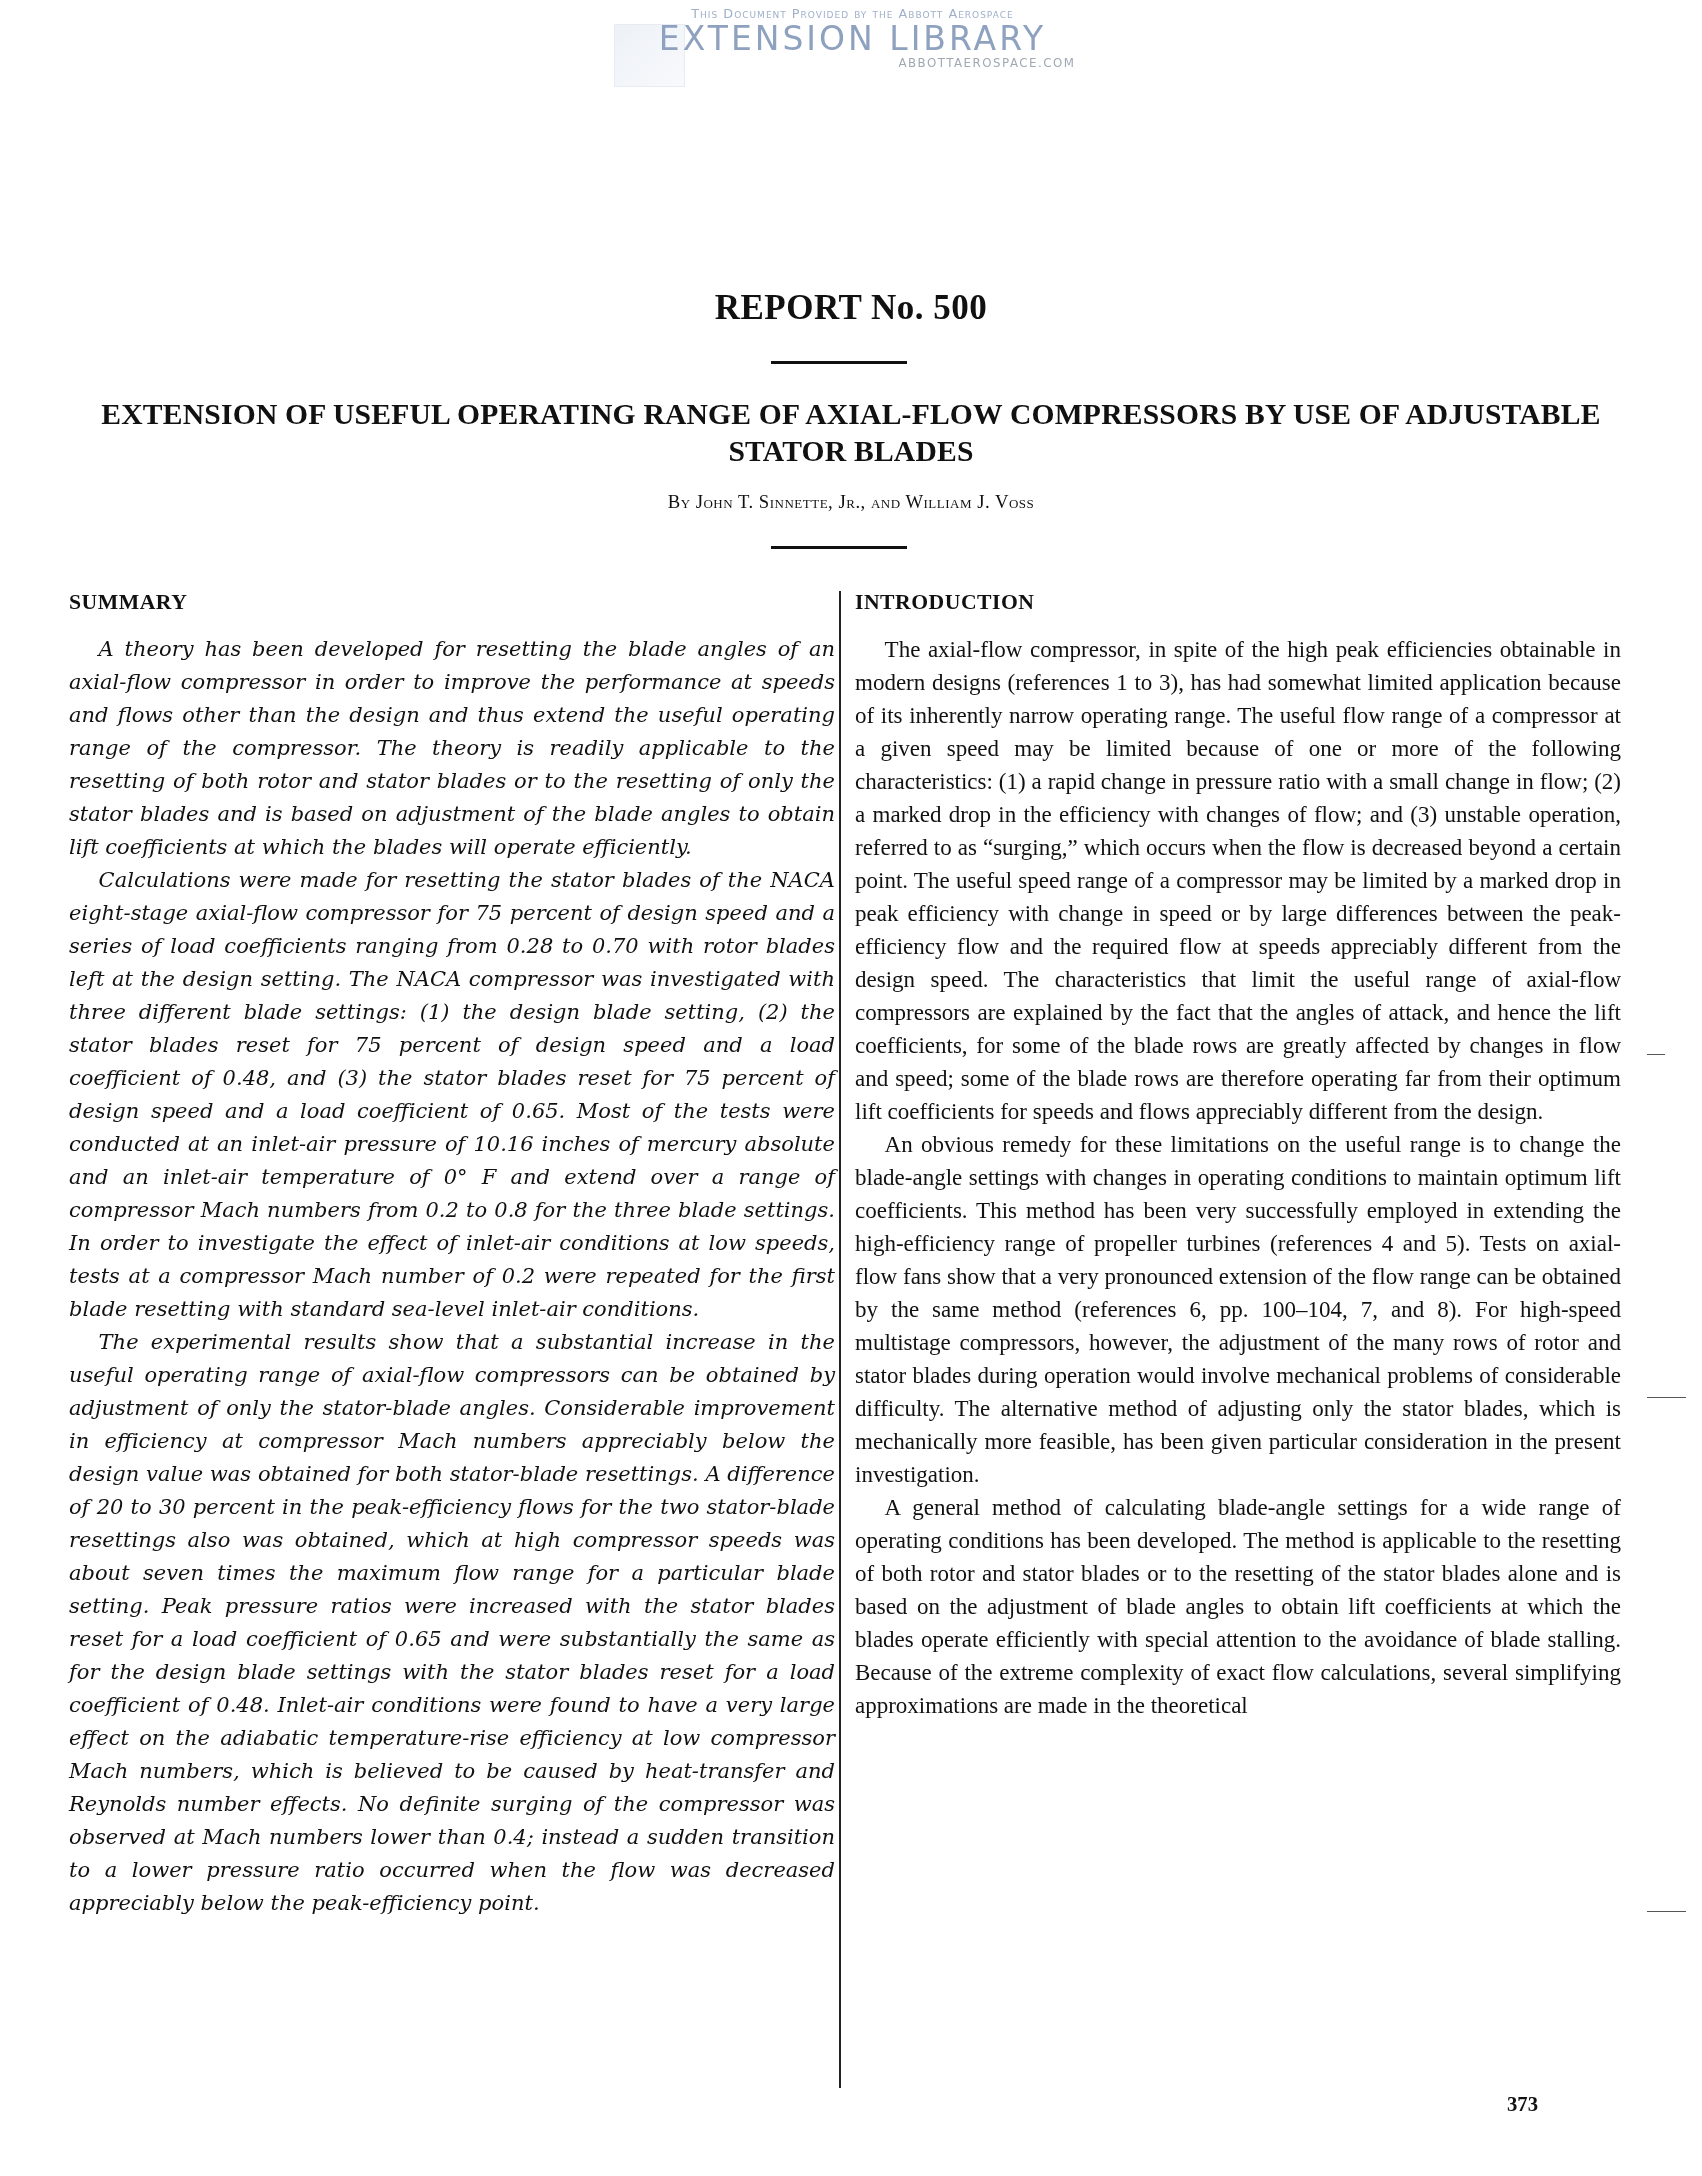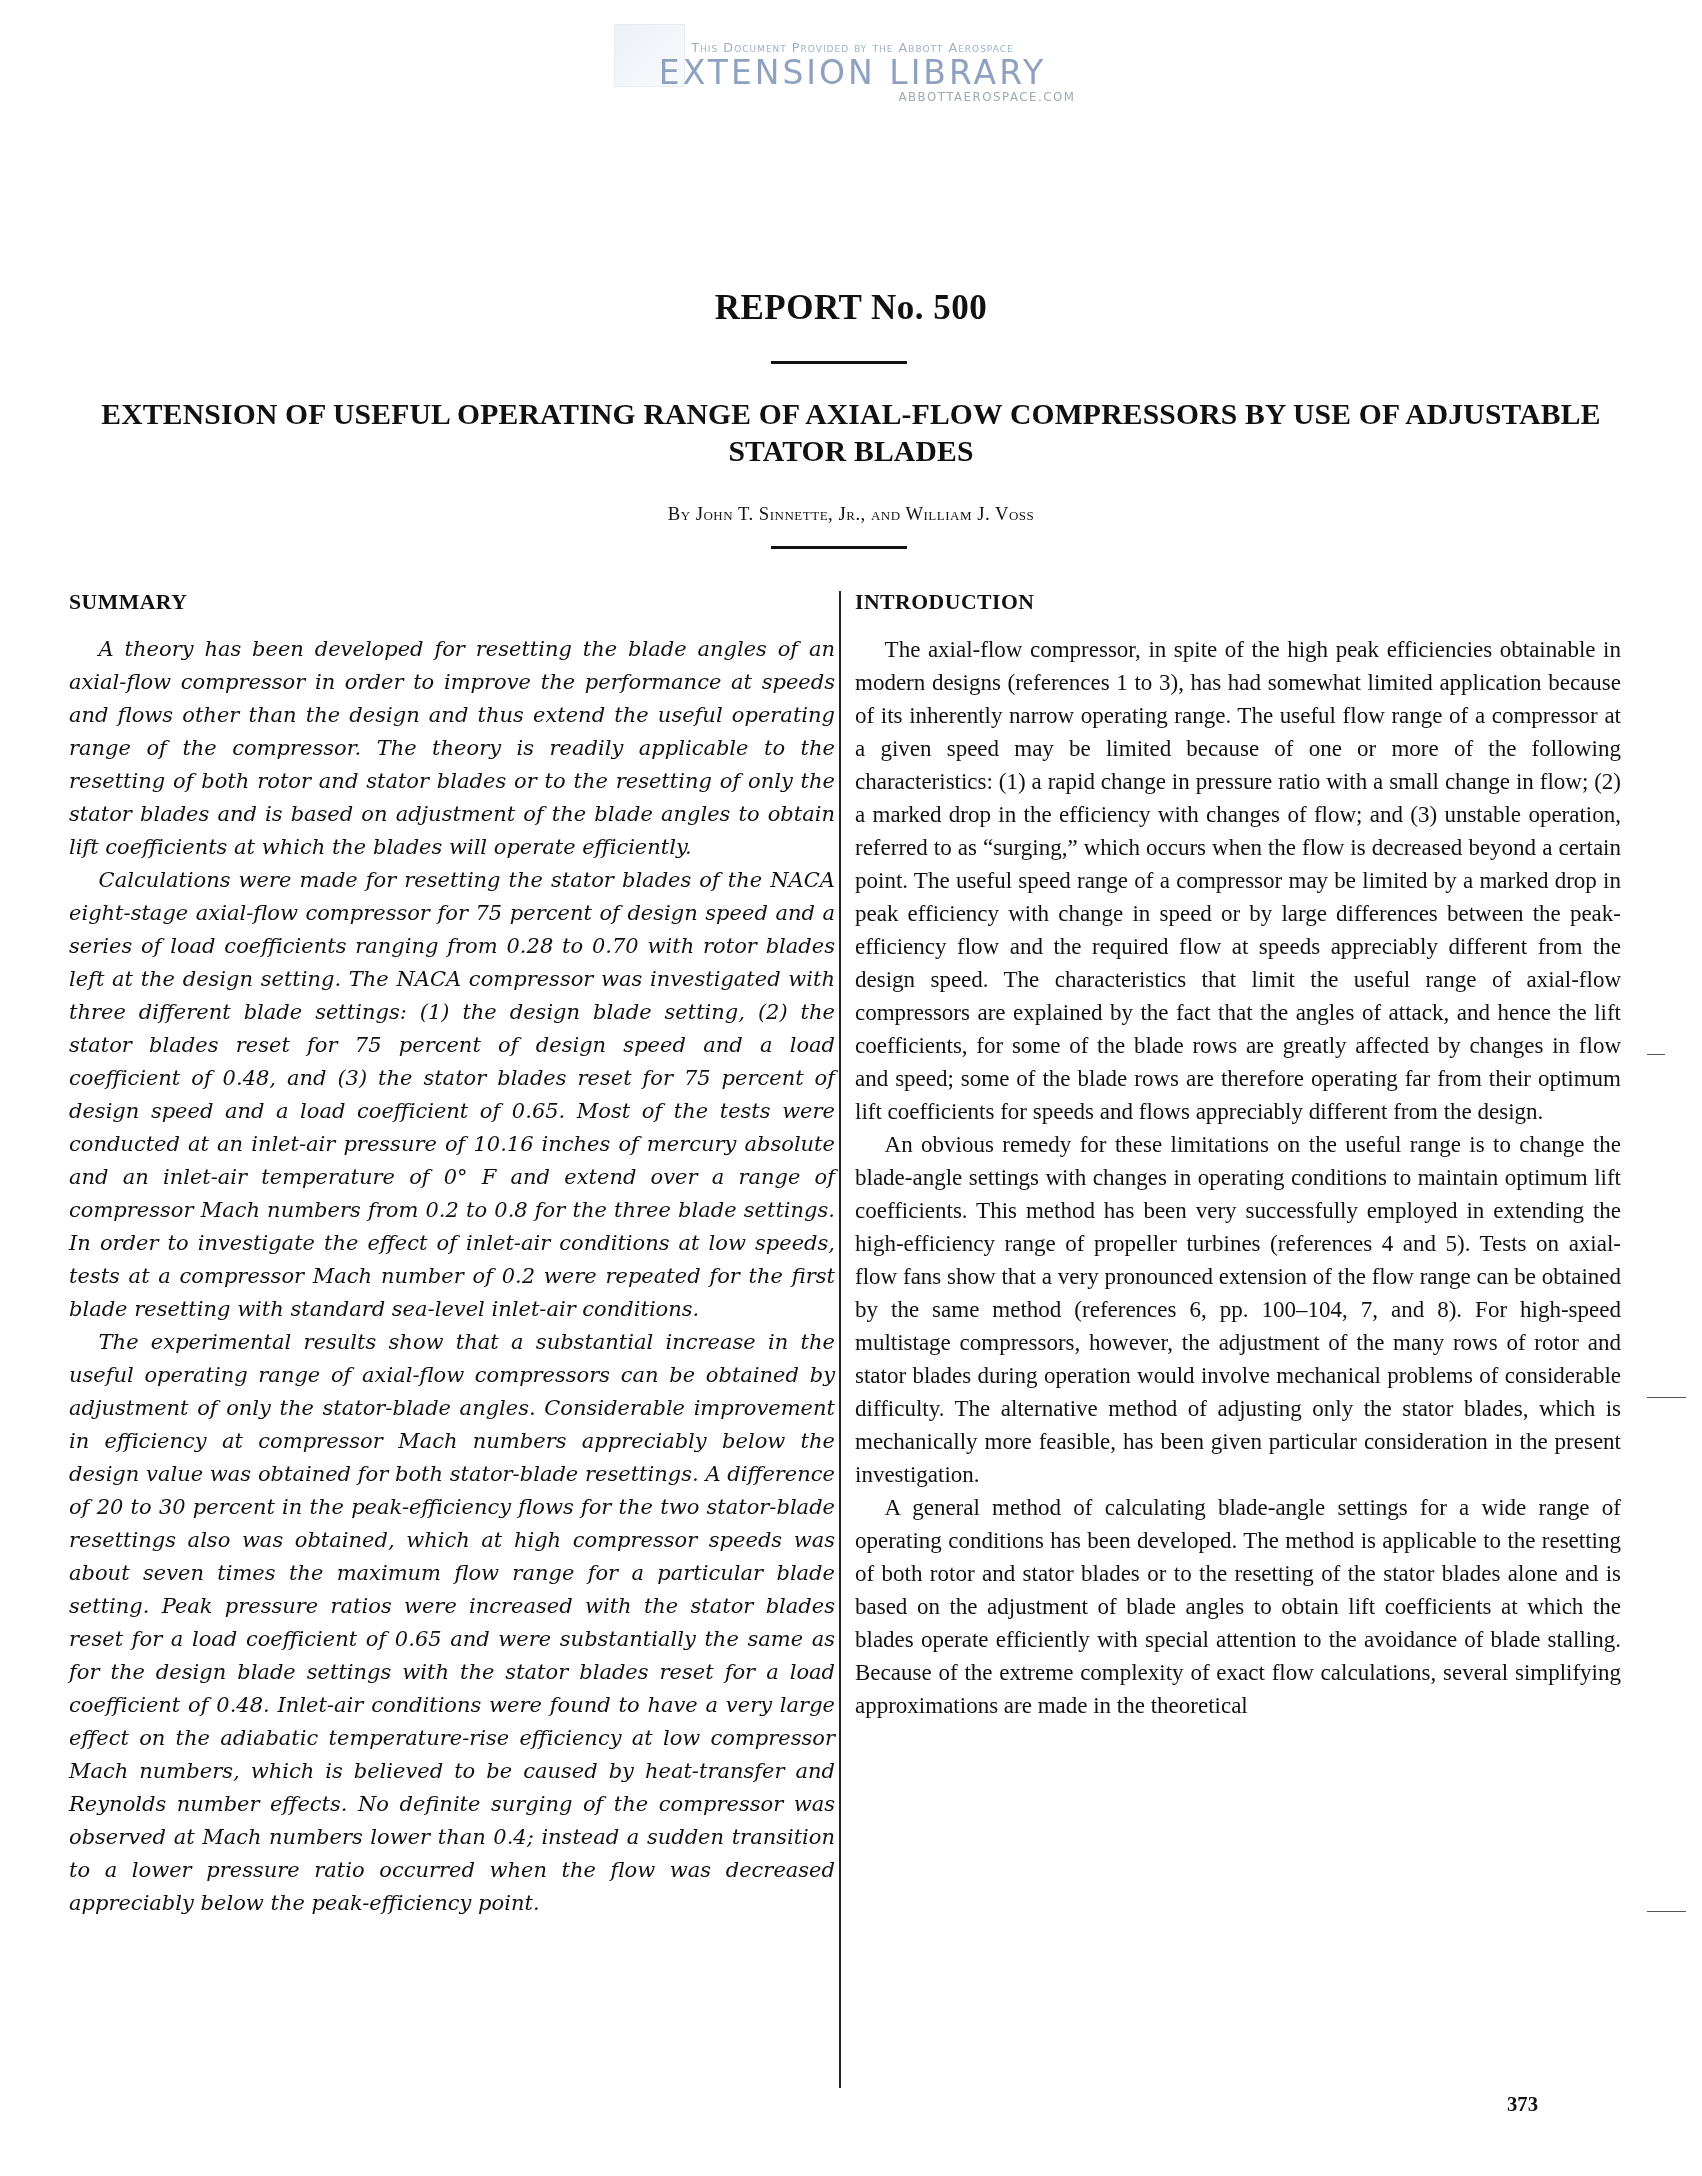--- a/index.html
+++ b/index.html
@@ -10,38 +10,38 @@
     .watermark {
       position: absolute; left: 606px; top: 5.9px; width: 493px; height: 79px;
       color: #9fb0c8; font-family: "DejaVu Sans", "Liberation Sans", sans-serif;
       text-align: center;
     }
     .watermark .logo-box {
       position: absolute; left: 7.9px; top: 17.7px; width: 69px; height: 61px;
       background: linear-gradient(135deg, #e9eef5, #f7f9fc);
       border: 1px solid #e2e8f0; opacity: 0.8;
     }
-    .watermark .wm-top { position: relative; font-size: 12.8px; letter-spacing: 1px; font-variant: small-caps; margin-top: 34px; }
+    .watermark .wm-top { position: relative; font-size: 12.8px; letter-spacing: 1px; font-variant: small-caps; }
     .watermark .wm-mid { position: relative; font-size: 33px; letter-spacing: 3px; line-height: 35px; color: #8ea2bf; }
     .watermark .wm-bot { position: relative; font-size: 11.8px; letter-spacing: 1.5px; text-align: right; padding-right: 23.6px; color: #a0a8b4; }
 
     .report-no {
       position: absolute; left: 0; right: 0; top: 288px; text-align: center;
       font-weight: bold; font-size: 35px; letter-spacing: 0.5px;
     }
     .rule { position: absolute; height: 3px; background: #111; }
     .rule-1 { left: 771px; width: 136px; top: 361px; }
     .rule-2 { left: 771px; width: 136px; top: 546px; }
     .title {
       position: absolute; left: 79px; right: 79px; top: 396px; text-align: center;
       font-weight: bold; font-size: 29.6px; line-height: 37px; letter-spacing: 0.2px;
     }
     .authors {
       position: absolute; left: 0; right: 0; top: 491px; text-align: center;
-      font-size: 18.7px; font-variant: small-caps; letter-spacing: 0.5px; margin-top: 12px;
+      font-size: 18.7px; font-variant: small-caps; letter-spacing: 0.5px;
     }
     .col {
       position: absolute; top: 586px; width: 766px;
       font-size: 23px; line-height: 33px; text-align: justify;
     }
     .col-left { left: 69px; font-style: italic; font-family: "DejaVu Serif", "Liberation Serif", serif; font-size: 21px; }
     .col-right { left: 855px; }
     .col h2 {
       margin: 0 0 13.8px 0; text-align: left; font-size: 21.7px; font-weight: bold;
       font-style: normal; font-family: "Liberation Serif", serif; letter-spacing: 0.5px;

